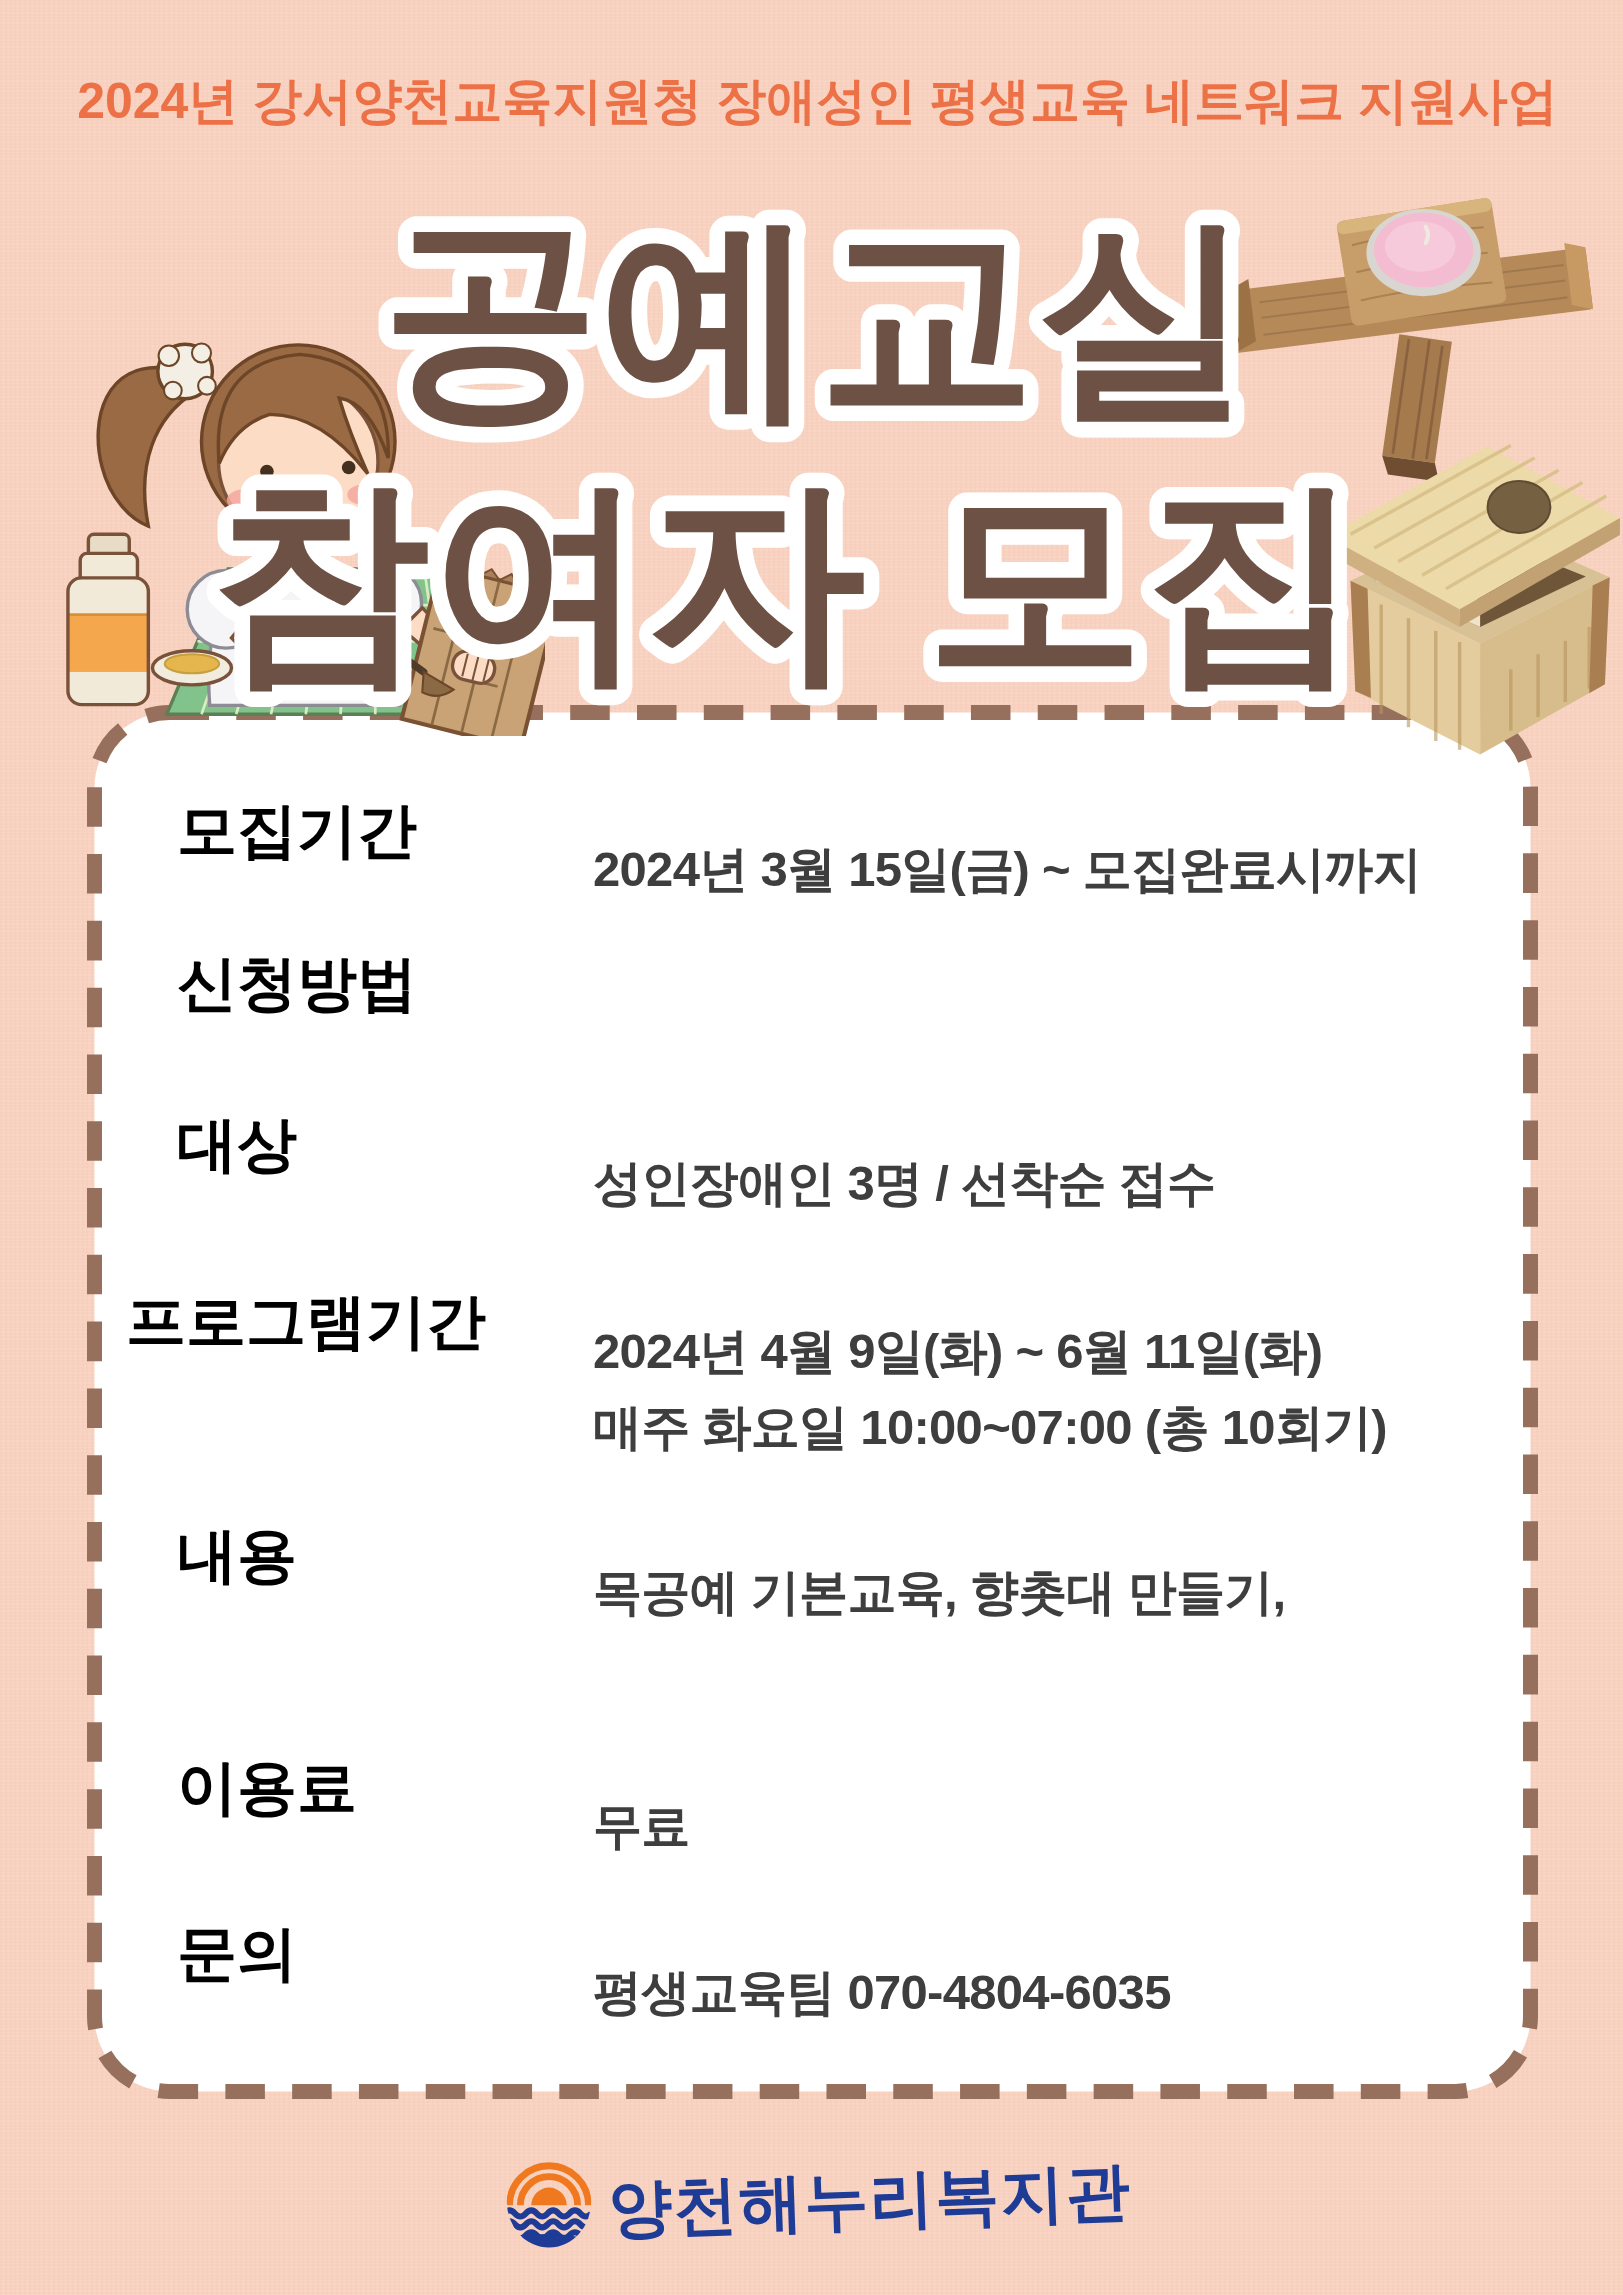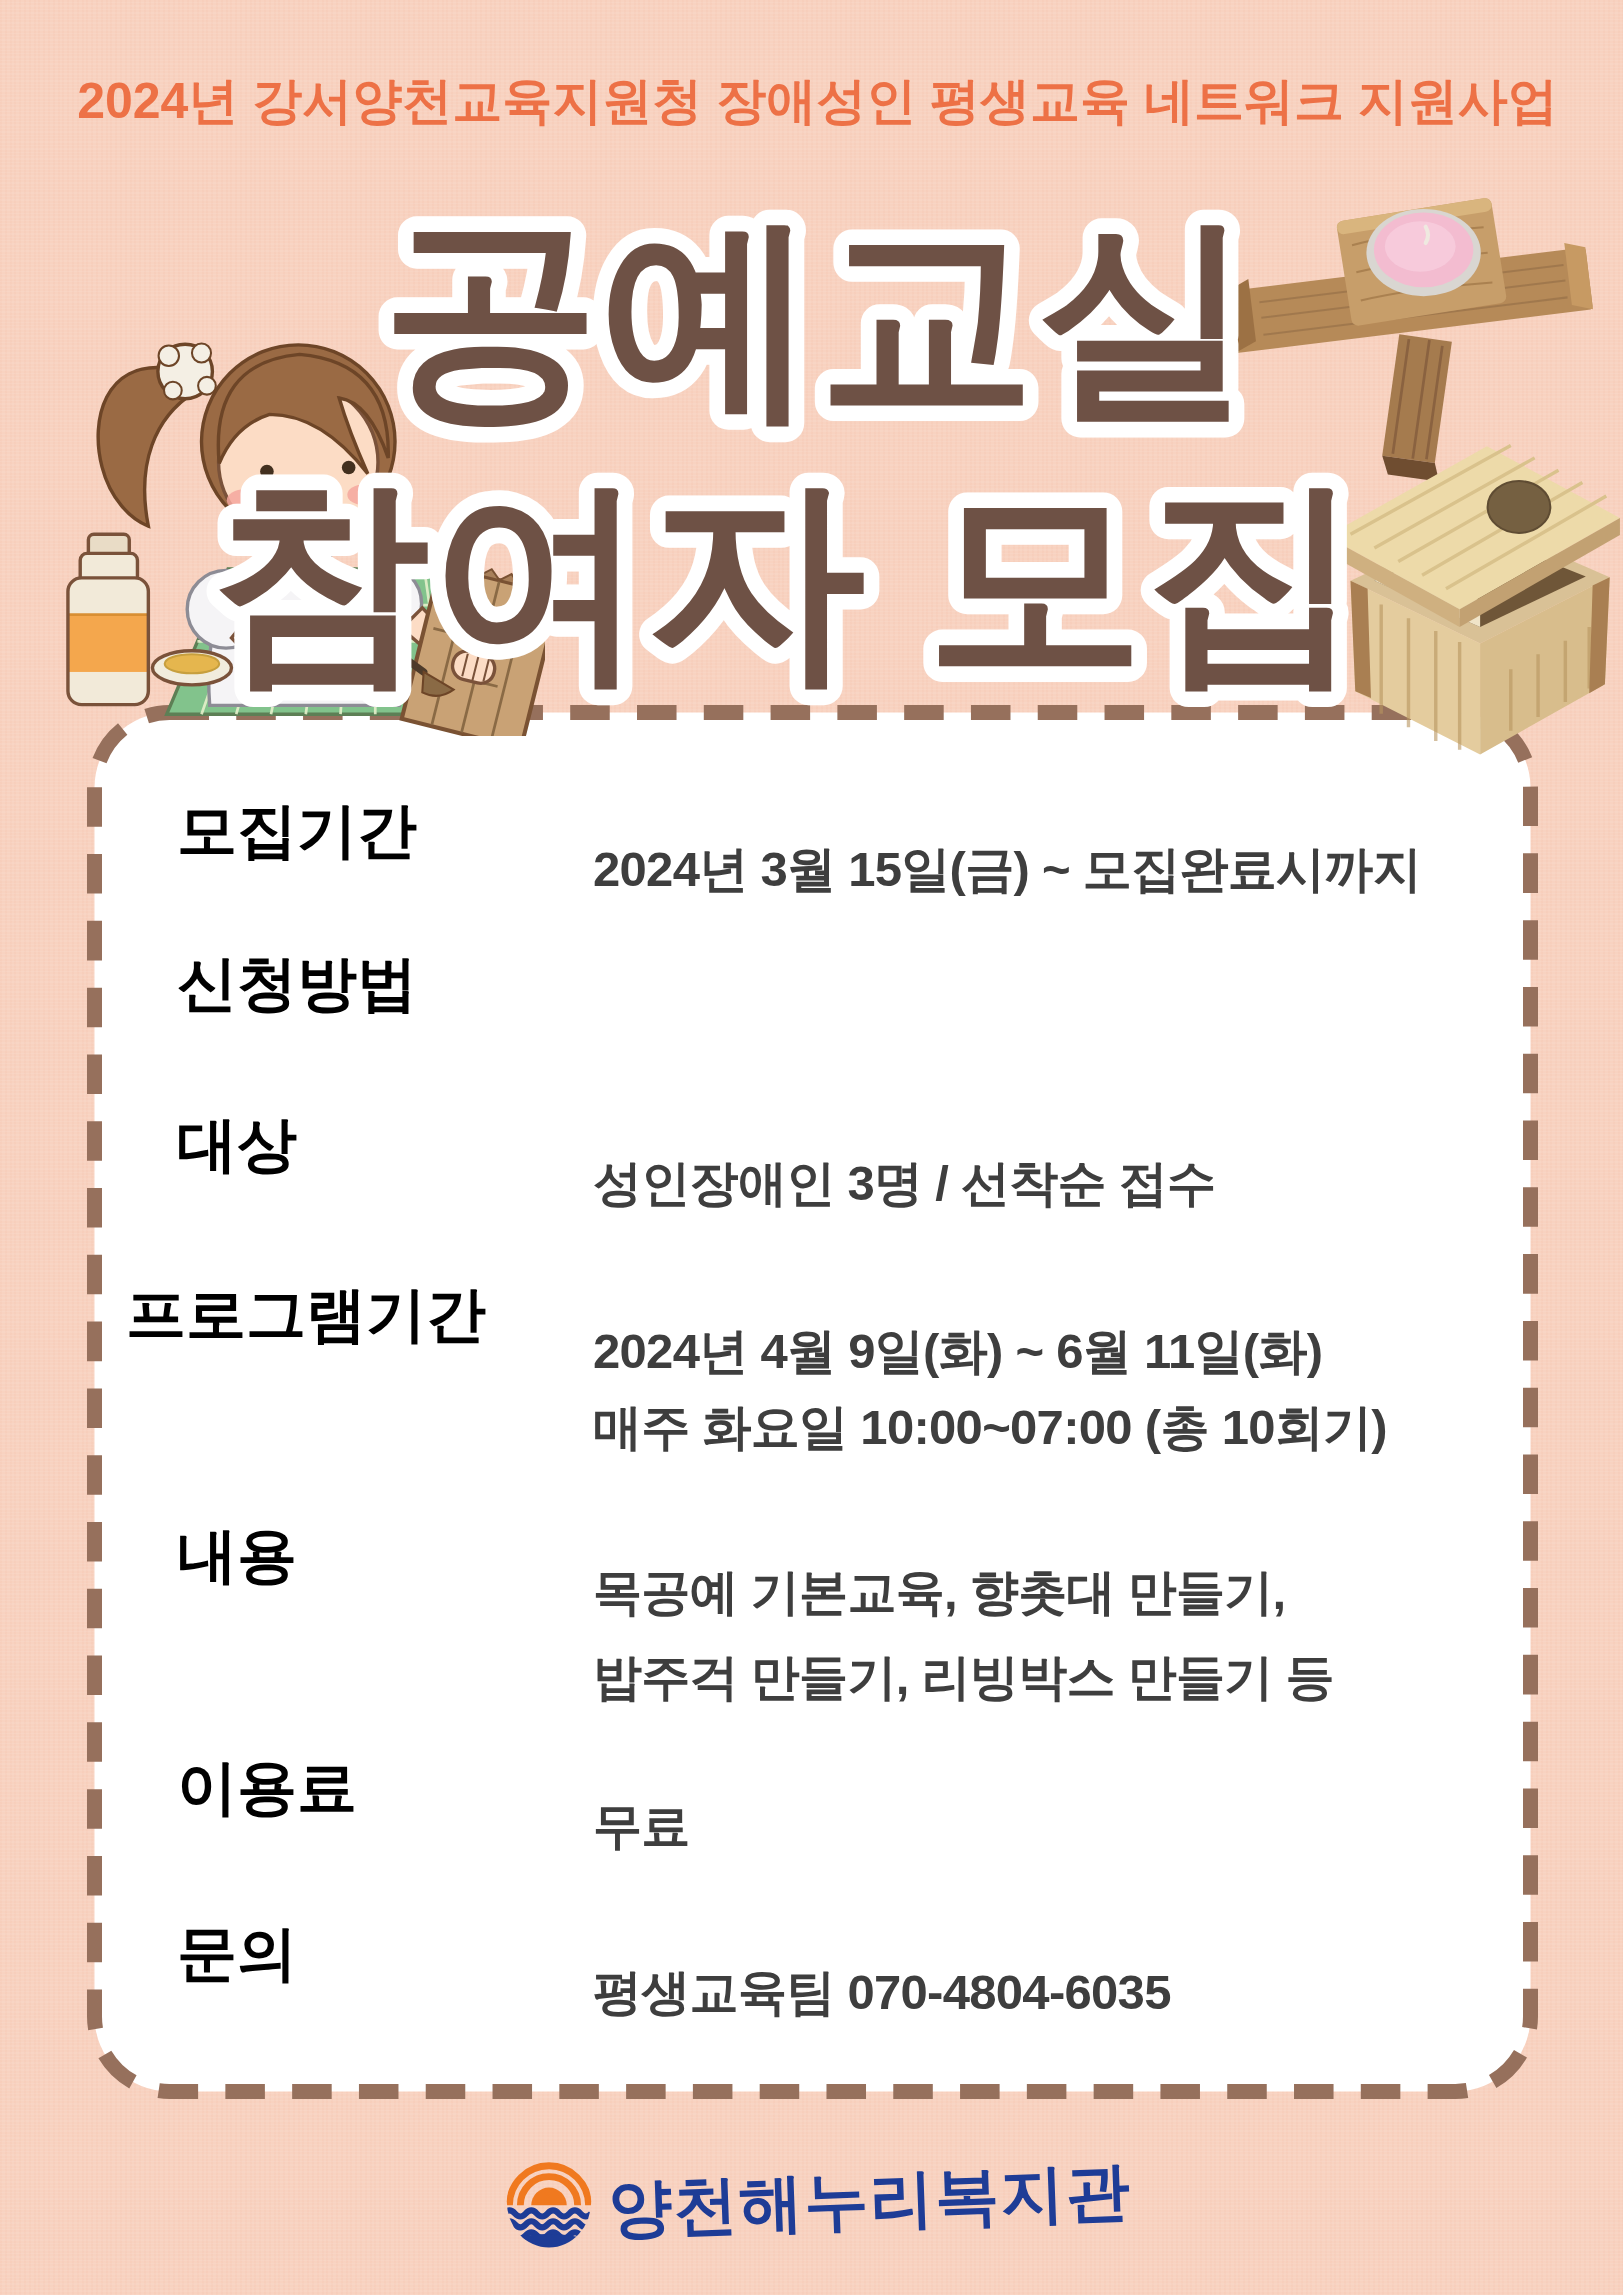--- a/index.html
+++ b/index.html
@@ -36,21 +36,21 @@
   .infobox{
     position:absolute;left:87px;top:705px;width:1451px;height:1394px;z-index:2;
   }
   .box-border{position:absolute;left:0;top:0;}
   .lbl{
     position:absolute;left:90px;width:279px;
     font-size:60px;font-weight:800;color:#000000;line-height:1;
     text-align:justify;text-align-last:justify;-moz-text-align-last:justify;
     z-index:3;
   }
-  .lbl.wide{left:39px;width:402px;}
+  .lbl.wide{left:39px;width:402px;margin-top:7px;}
   .val{
     position:absolute;left:506px;
     font-size:49px;font-weight:600;color:#3e3e3e;line-height:1;
     white-space:nowrap;z-index:3;letter-spacing:-0.7px;margin-top:36px;
   }
   .t-l1{top:96px}.t-v1{top:104px}
   .t-l2{top:249px}.t-v2{top:258px}
   .t-l3{top:410px}.t-v3{top:418px}
   .t-l4{top:580px}.t-v4a{top:586px}.t-v4b{top:662px}
   .t-l5{top:821px}.t-v5a{top:827px}.t-v5b{top:912px}
@@ -201,21 +201,20 @@
 
     <div class="lbl t-l3">대상</div>
     <div class="val t-v3">성인장애인 3명 / 선착순 접수</div>
 
     <div class="lbl wide t-l4">프로그램기간</div>
     <div class="val t-v4a">2024년 4월 9일(화) ~ 6월 11일(화)</div>
     <div class="val t-v4b">매주 화요일 10:00~07:00 (총 10회기)</div>
 
     <div class="lbl t-l5">내용</div>
     <div class="val t-v5a">목공예 기본교육, 향촛대 만들기,</div>
-    <div class="val t-v5b">밥주걱 만들기, 리빙박스 만들기 등</div>
 
     <div class="lbl t-l6">이용료</div>
     <div class="val t-v6">무료</div>
 
     <div class="lbl t-l7">문의</div>
     <div class="val t-v7">평생교육팀 070-4804-6035</div>
   </div>
 
   <div class="logo">
     <svg width="90" height="97" viewBox="0 0 132 142">

